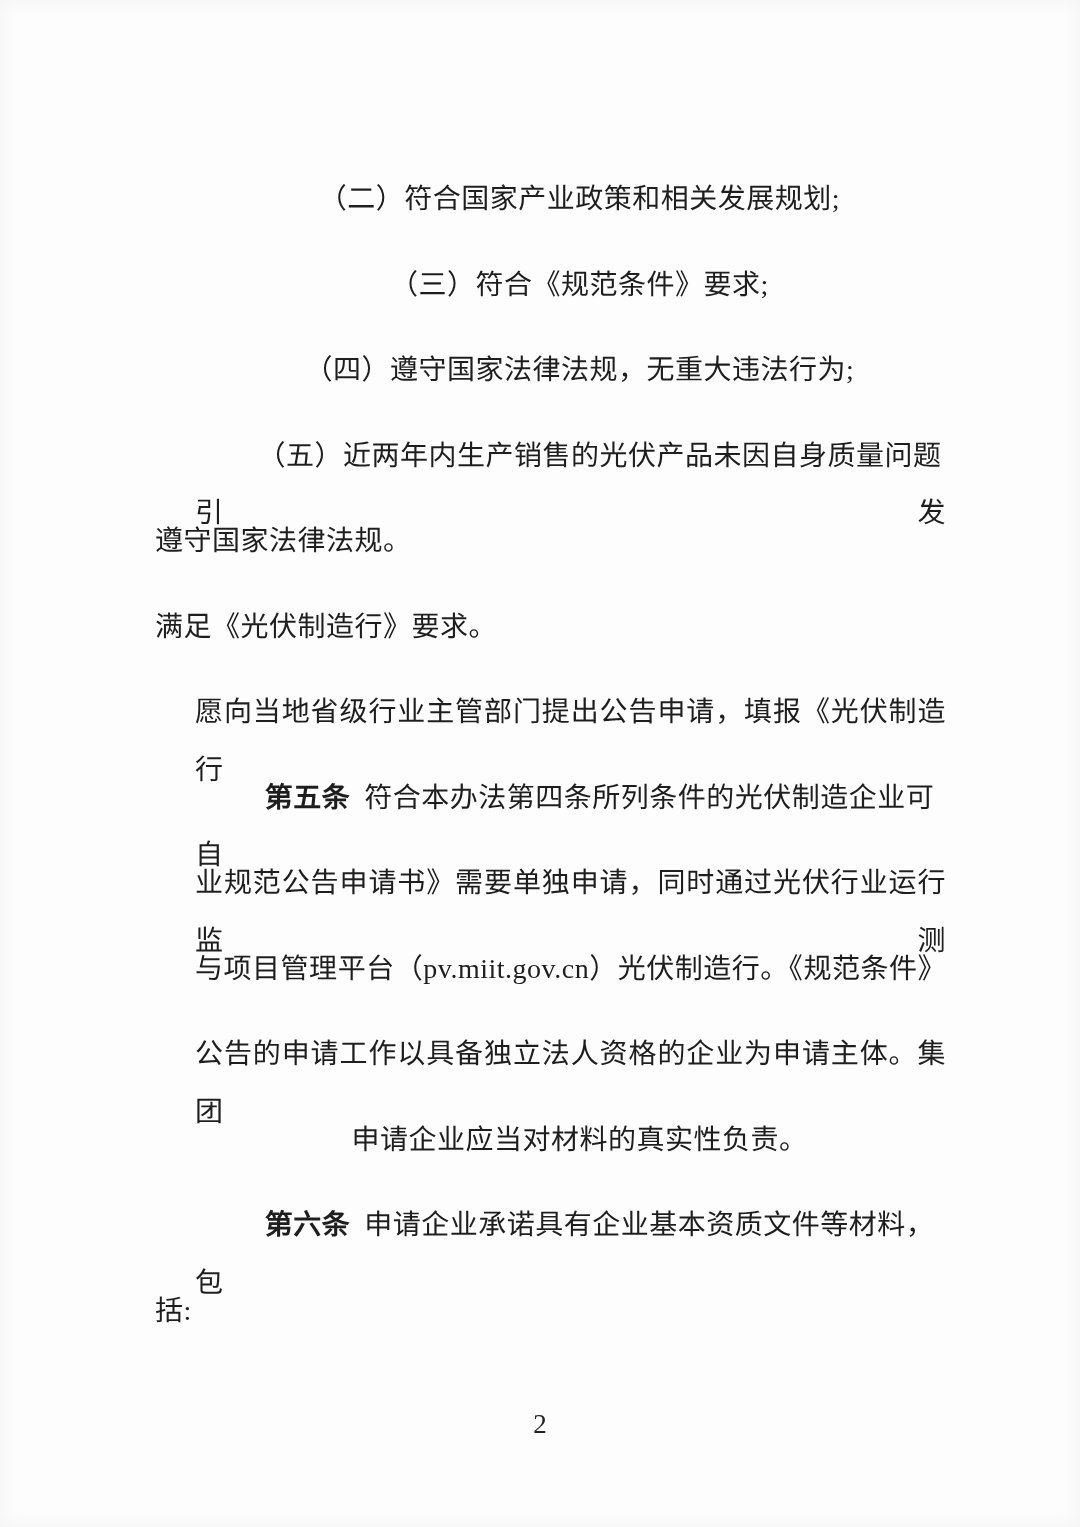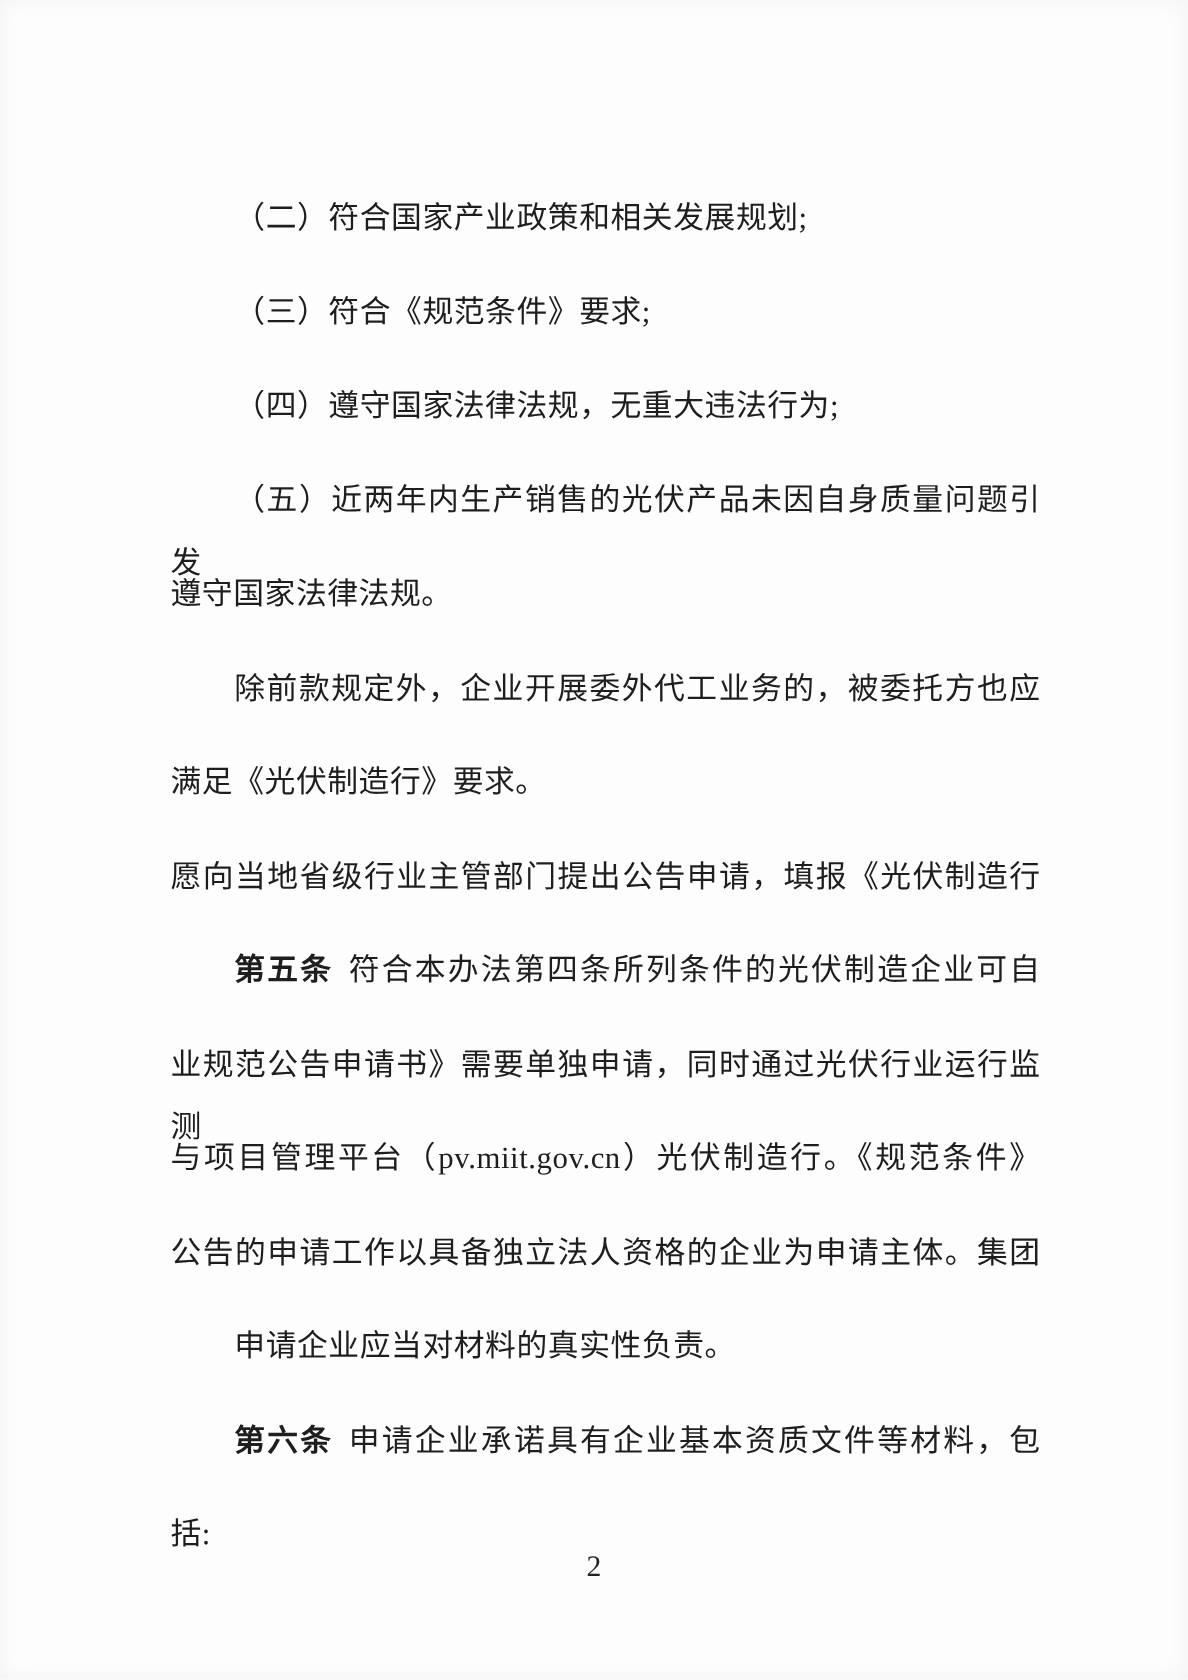--- a/index.html
+++ b/index.html
@@ -29,23 +29,25 @@
     line-height: 57.5px;
     height: 57.5px;
     text-align: left;
     letter-spacing: 0.5px;
     white-space: nowrap;
   }
   .line.full {
     white-space: normal;
     text-align: justify;
     text-align-last: justify;
+    margin-left: 40px;
   }
   .line.indent {
     text-indent: 58px;
+    text-align: center;
   }
   .term {
     font-weight: 700;
     margin-right: 14px;
   }
   .footer {
     position: absolute;
     left: 0;
     top: 1404px;
     width: 1080px;
@@ -59,21 +61,20 @@
 <body>
 
 <div class="page">
   <div class="doc-body">
 
     <p class="line indent">（二）符合国家产业政策和相关发展规划;</p>
     <p class="line indent">（三）符合《规范条件》要求;</p>
     <p class="line indent">（四）遵守国家法律法规，无重大违法行为;</p>
     <p class="line indent full">（五）近两年内生产销售的光伏产品未因自身质量问题引发</p>
     <p class="line">遵守国家法律法规。</p>
-    <p class="line indent full">除前款规定外，企业开展委外代工业务的，被委托方也应</p>
     <p class="line">满足《光伏制造行》要求。</p>
 
     <p class="line full">愿向当地省级行业主管部门提出公告申请，填报《光伏制造行</p>
     <p class="line indent full"><b class="term">第五条</b><span>符合本办法第四条所列条件的光伏制造企业可自</span></p>
     <p class="line full">业规范公告申请书》需要单独申请，同时通过光伏行业运行监测</p>
     <p class="line full">与项目管理平台（pv.miit.gov.cn）光伏制造行。《规范条件》</p>
     <p class="line full">公告的申请工作以具备独立法人资格的企业为申请主体。集团</p>
     <p class="line indent">申请企业应当对材料的真实性负责。</p>
 
     <p class="line indent full"><b class="term">第六条</b><span>申请企业承诺具有企业基本资质文件等材料，包</span></p>

